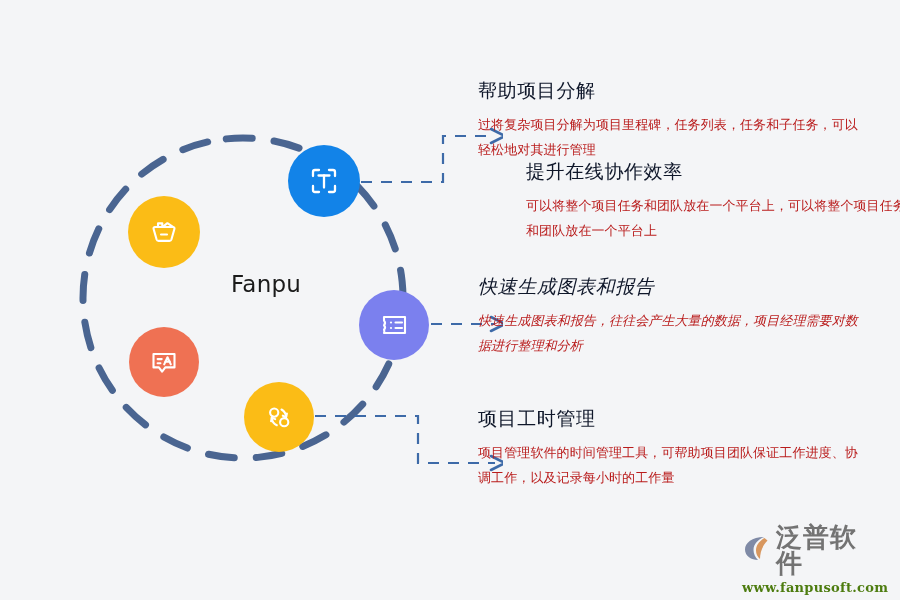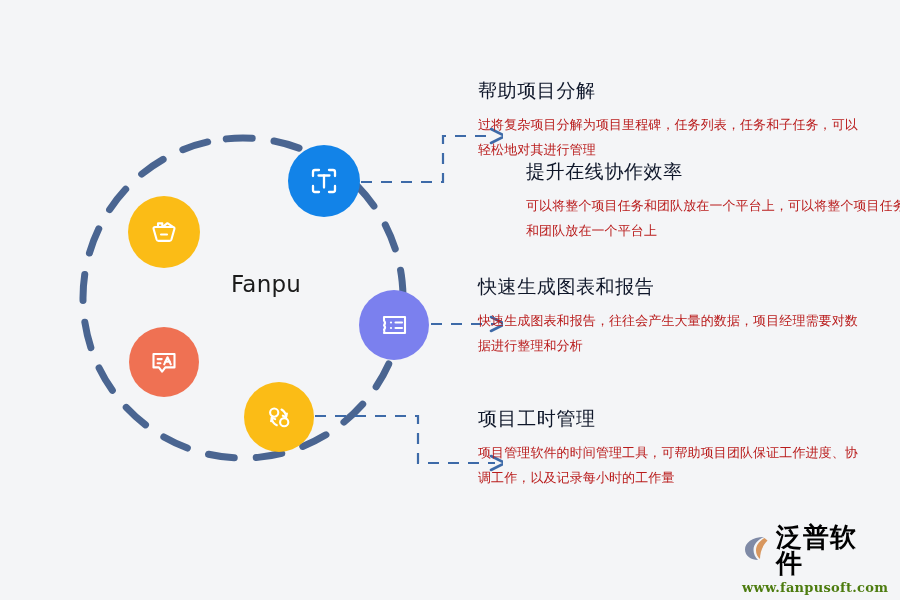--- a/index.html
+++ b/index.html
@@ -83,40 +83,40 @@
   .block p {
     margin: 0;
     font-size: 13px;
     line-height: 25px;
     color: #b91c1c;
     font-family: "DejaVu Sans", "Liberation Sans", sans-serif;
     letter-spacing: 0.1px;
   }
   #block-1 { top: 78px; }
   #block-2 { top: 159px; margin-left: 48px; }
-  #block-3 { top: 274px; }
+  #block-3 { top: 274px; font-style: italic; }
   #block-4 { top: 406px; }
 
   
   .logo {
     position: absolute;
     right: 18px;
     bottom: 16px;
     width: 140px;
     height: 60px;
   }
   .logo-row {
     display: flex;
     align-items: center;
     gap: 4px;
   }
   .logo-mark { flex: 0 0 auto; }
   .logo-word {
     font-size: 26px;
-    color: #000000;
+    color: #737373;
     font-family: "DejaVu Sans", "Liberation Sans", sans-serif;
     letter-spacing: 1px;
     line-height: 1;
     font-weight: bold;
   }
   .logo-url {
     margin-top: 4px;
     text-align: center;
     font-size: 13px;
     color: #4d7c0f;

